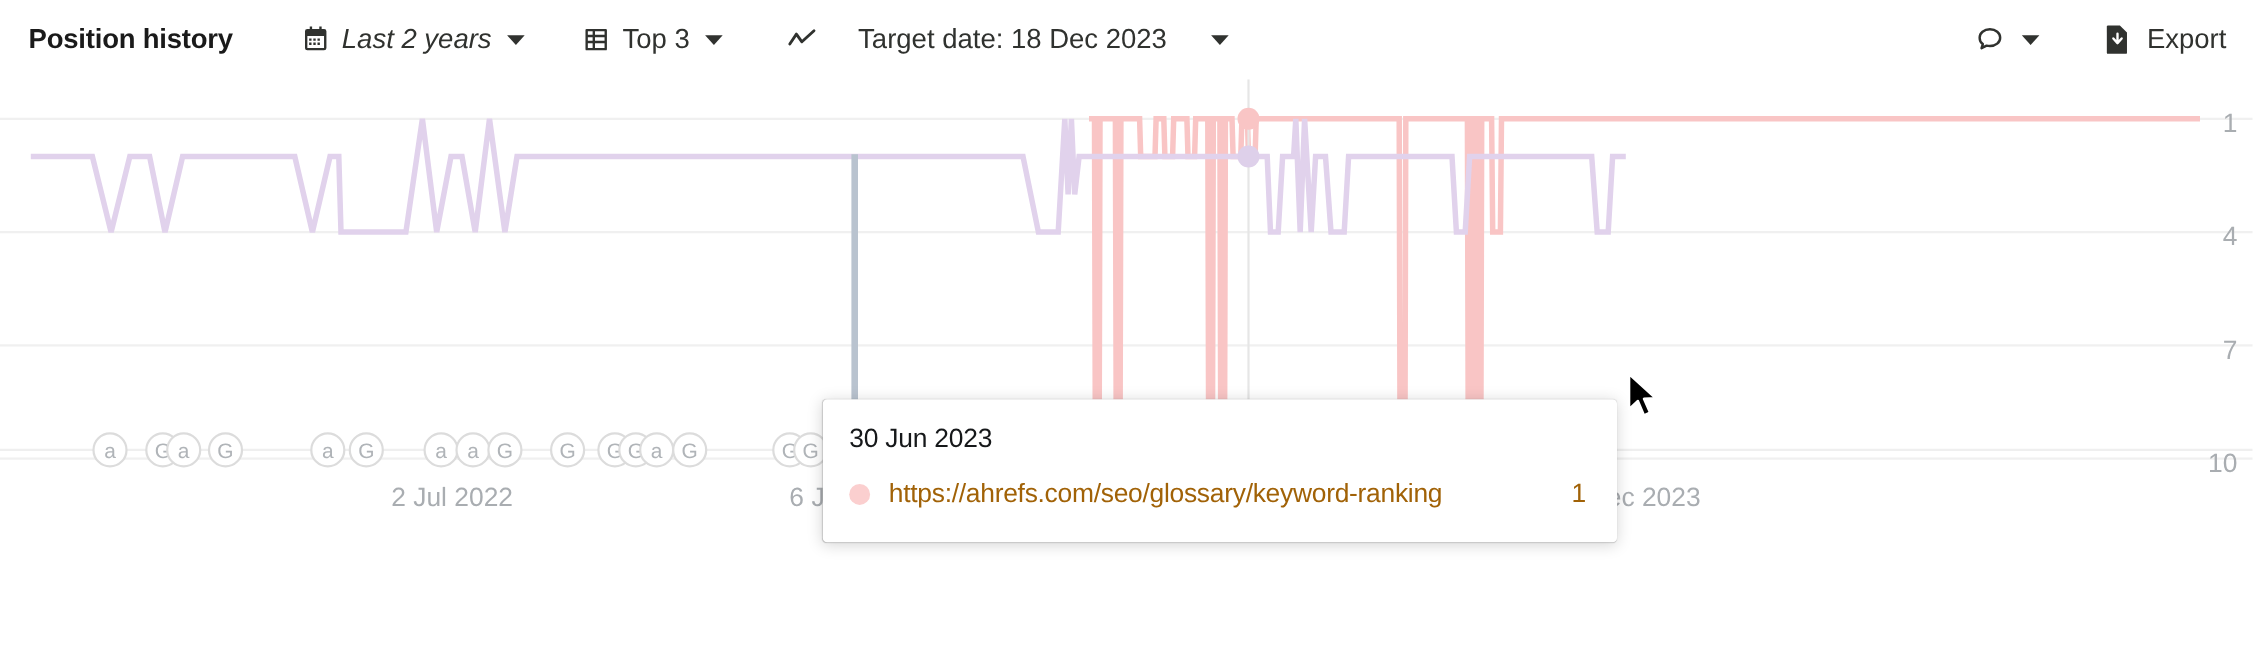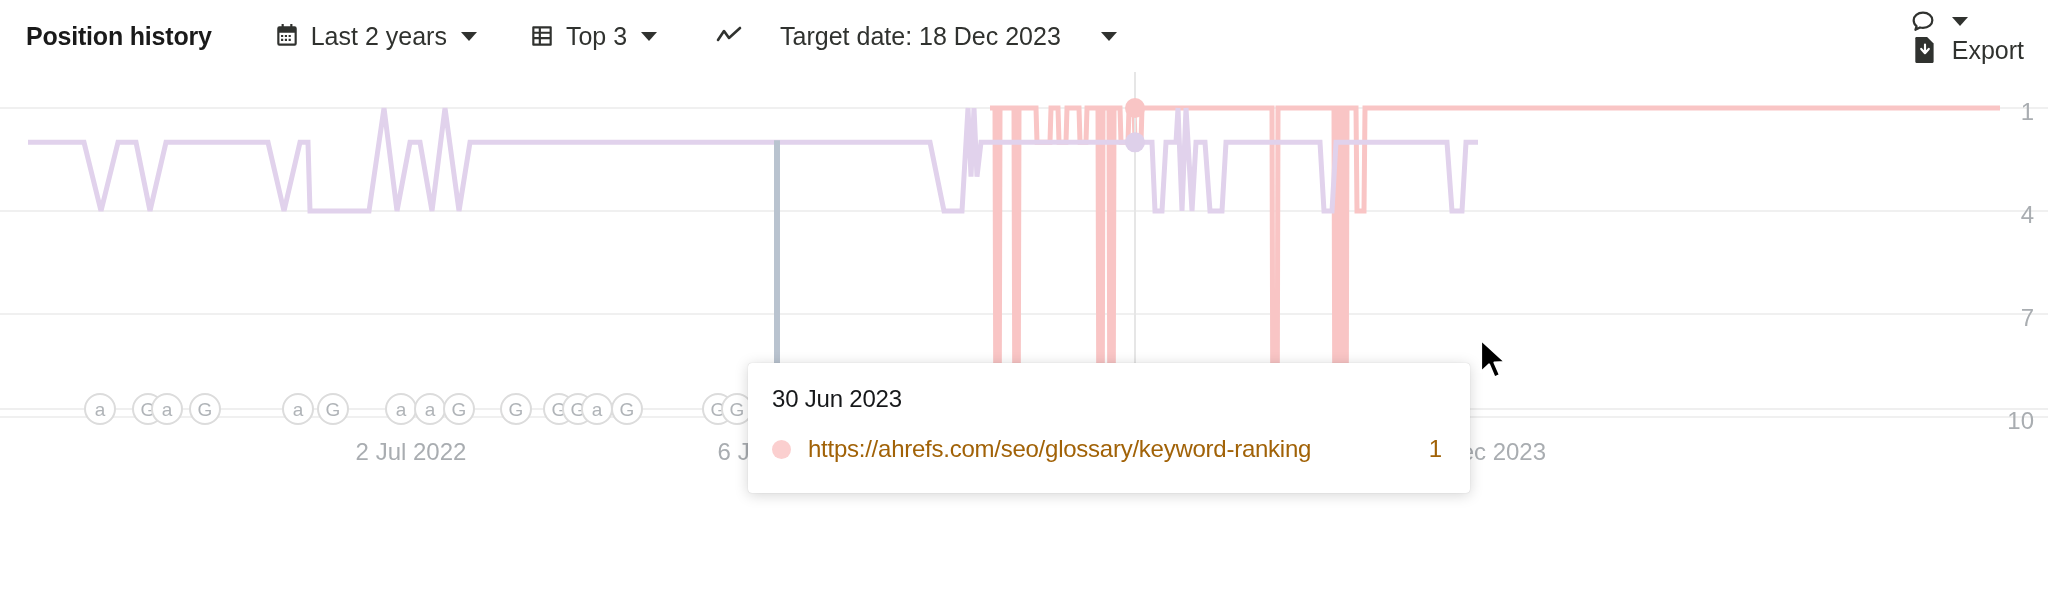--- a/index.html
+++ b/index.html
@@ -19,34 +19,34 @@
   }
   .panel-title {
     font-size: 25px; font-weight: bold; color: #1a1a1a;
     letter-spacing: -0.2px; white-space: nowrap;
   }
   .ctrl {
     display: flex; align-items: center; gap: 11px;
     font-size: 25px; color: #30322f; white-space: nowrap;
     cursor: pointer;
   }
-  .ctrl-gap-1 { margin-left: 62px; }
+  .ctrl-gap-1 { margin-left: 62px; font-style: italic; }
   .ctrl-gap-2 { margin-left: 52px; }
   .ctrl-gap-3 { margin-left: 58px; gap: 37px; }
   .caret {
     display: inline-block;
     width: 0; height: 0;
     border-left: 8px solid transparent;
     border-right: 8px solid transparent;
     border-top: 9px solid #30322f;
     margin-left: 3px;
   }
   .icon { display: inline-flex; align-items: center; justify-content: center; }
   .spacer { flex: 1 1 auto; }
-  .right-group { display: flex; align-items: center; flex-direction: column; }
+  .right-group { display: flex; align-items: center; }
   .comment-ctrl { display: flex; align-items: center; gap: 12px; cursor: pointer; }
   .export-ctrl { display: flex; align-items: center; gap: 14px; margin-left: 58px; cursor: pointer; }
   .export-label { font-size: 25px; color: #30322f; }
 
   
   .chart-wrap {
     position: absolute; left: 0; top: 72px; width: 2048px; height: 537px;
   }
   .chart-svg { display: block; }
 

